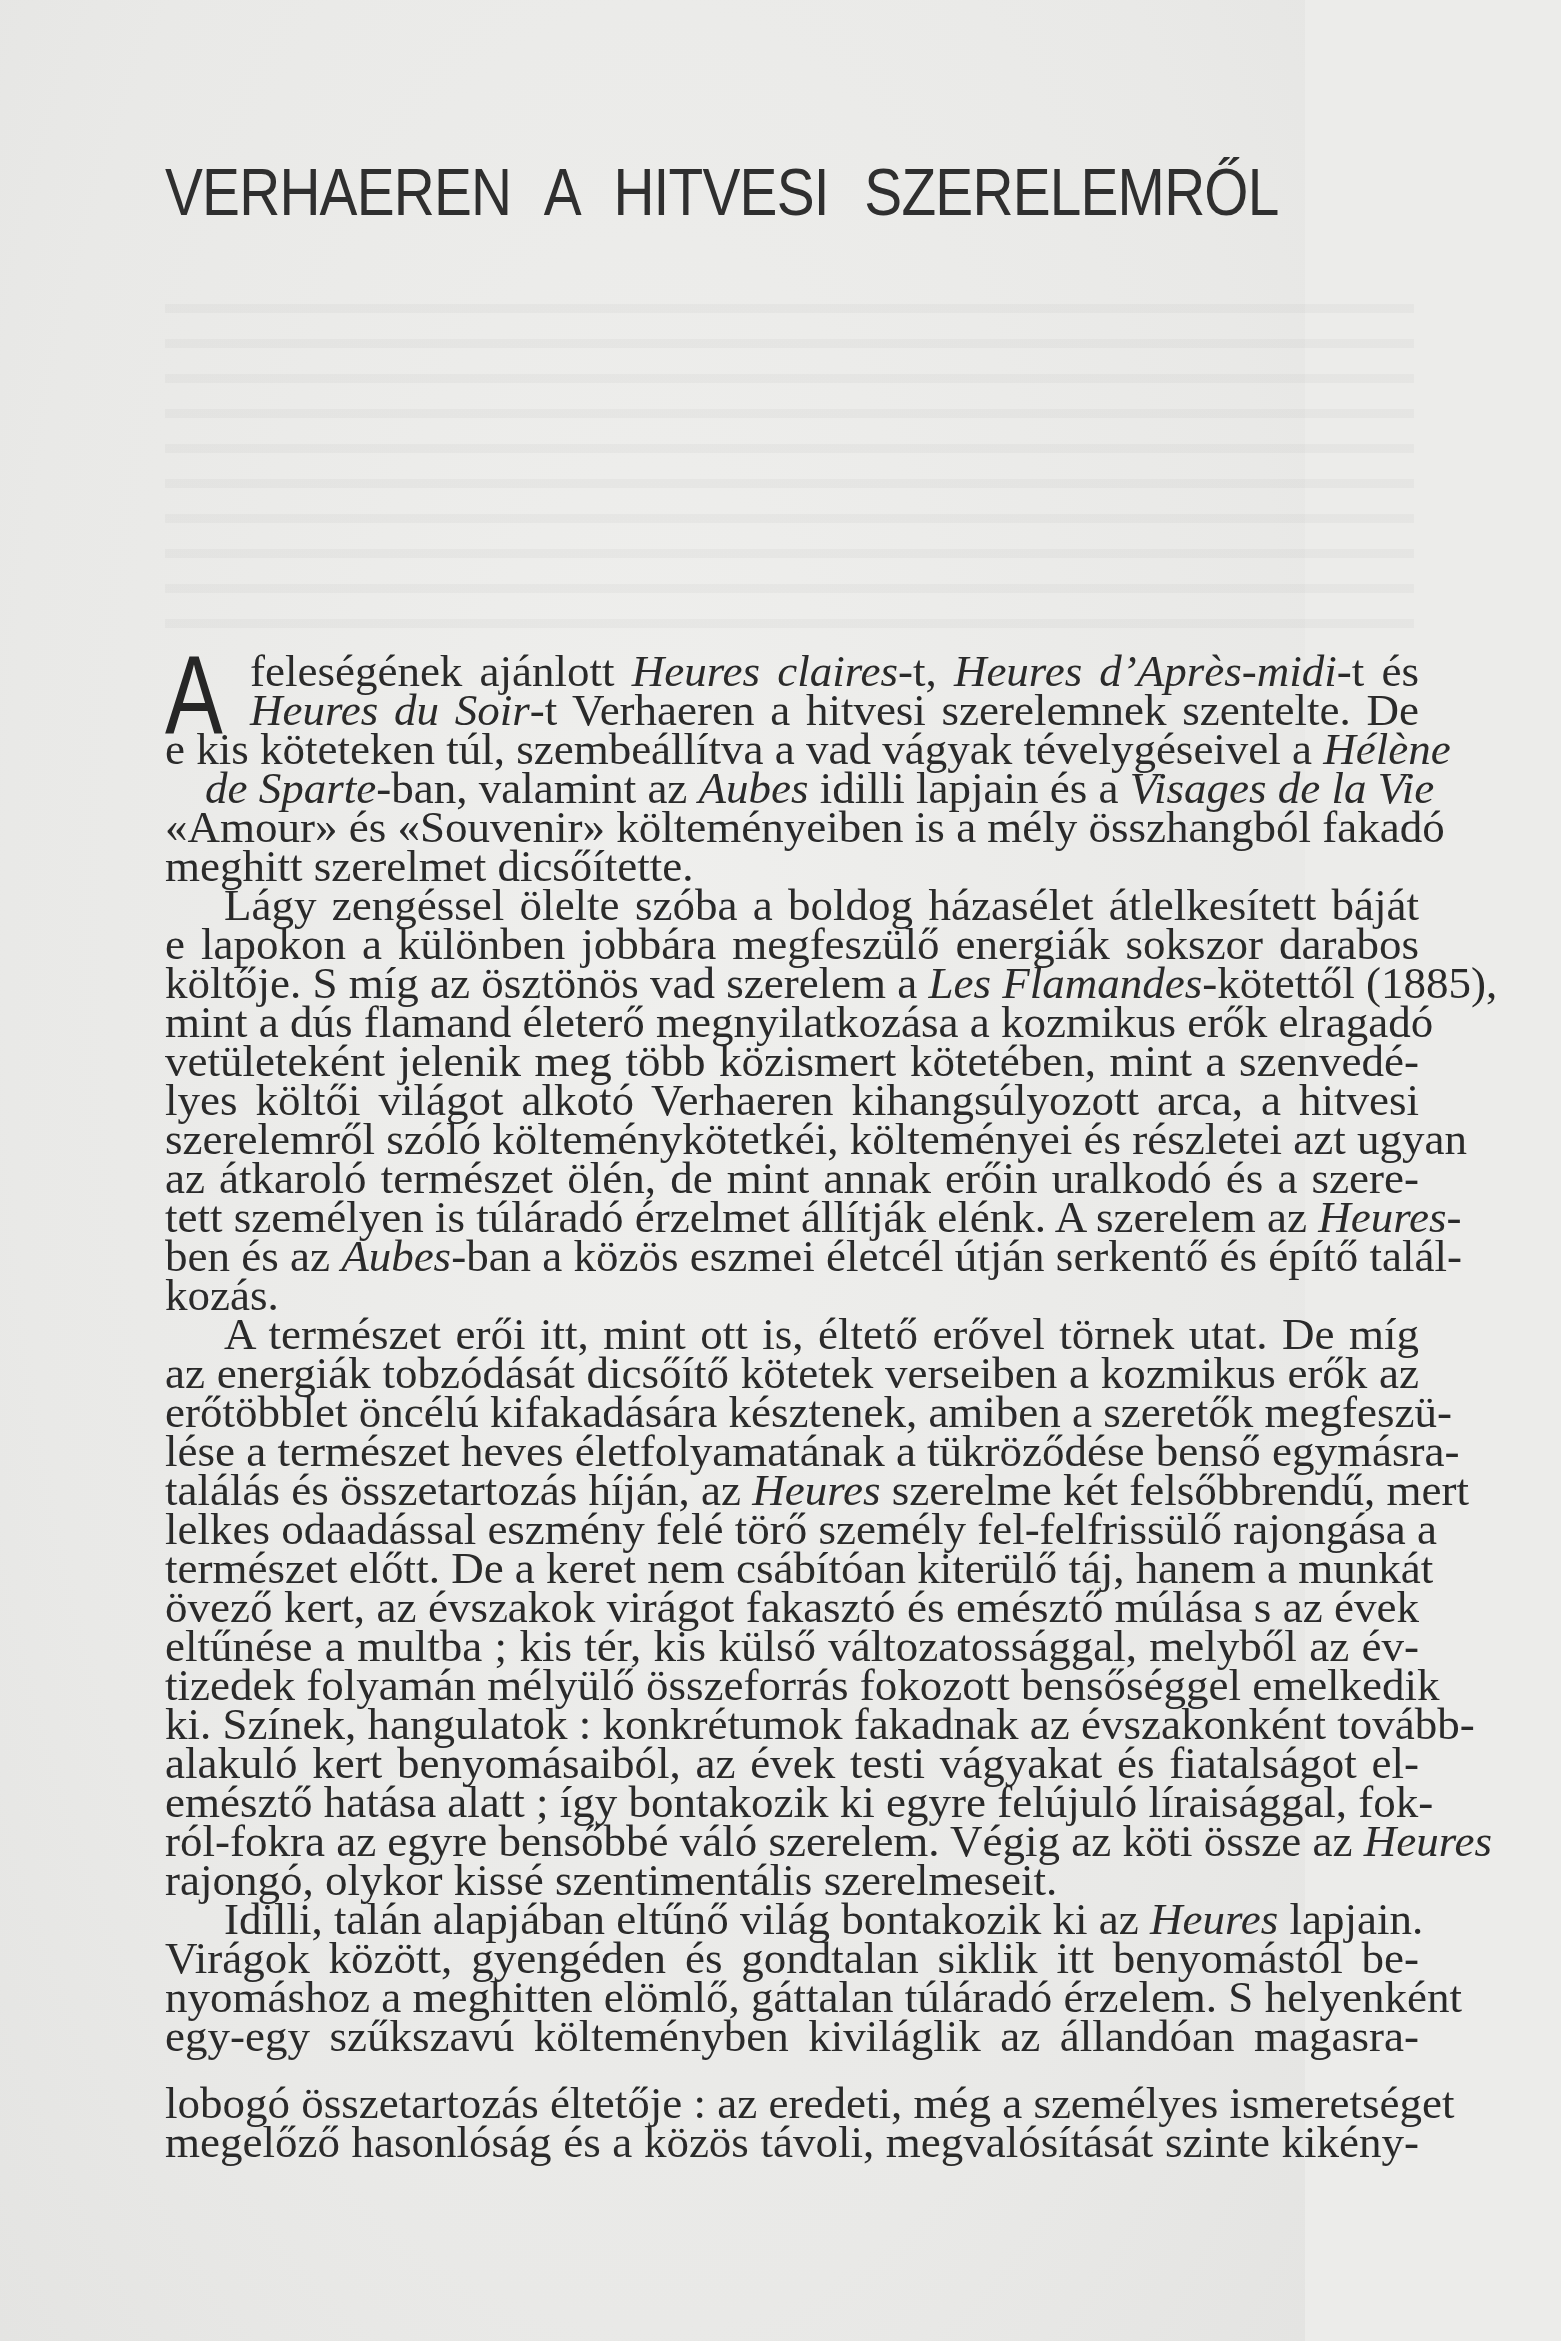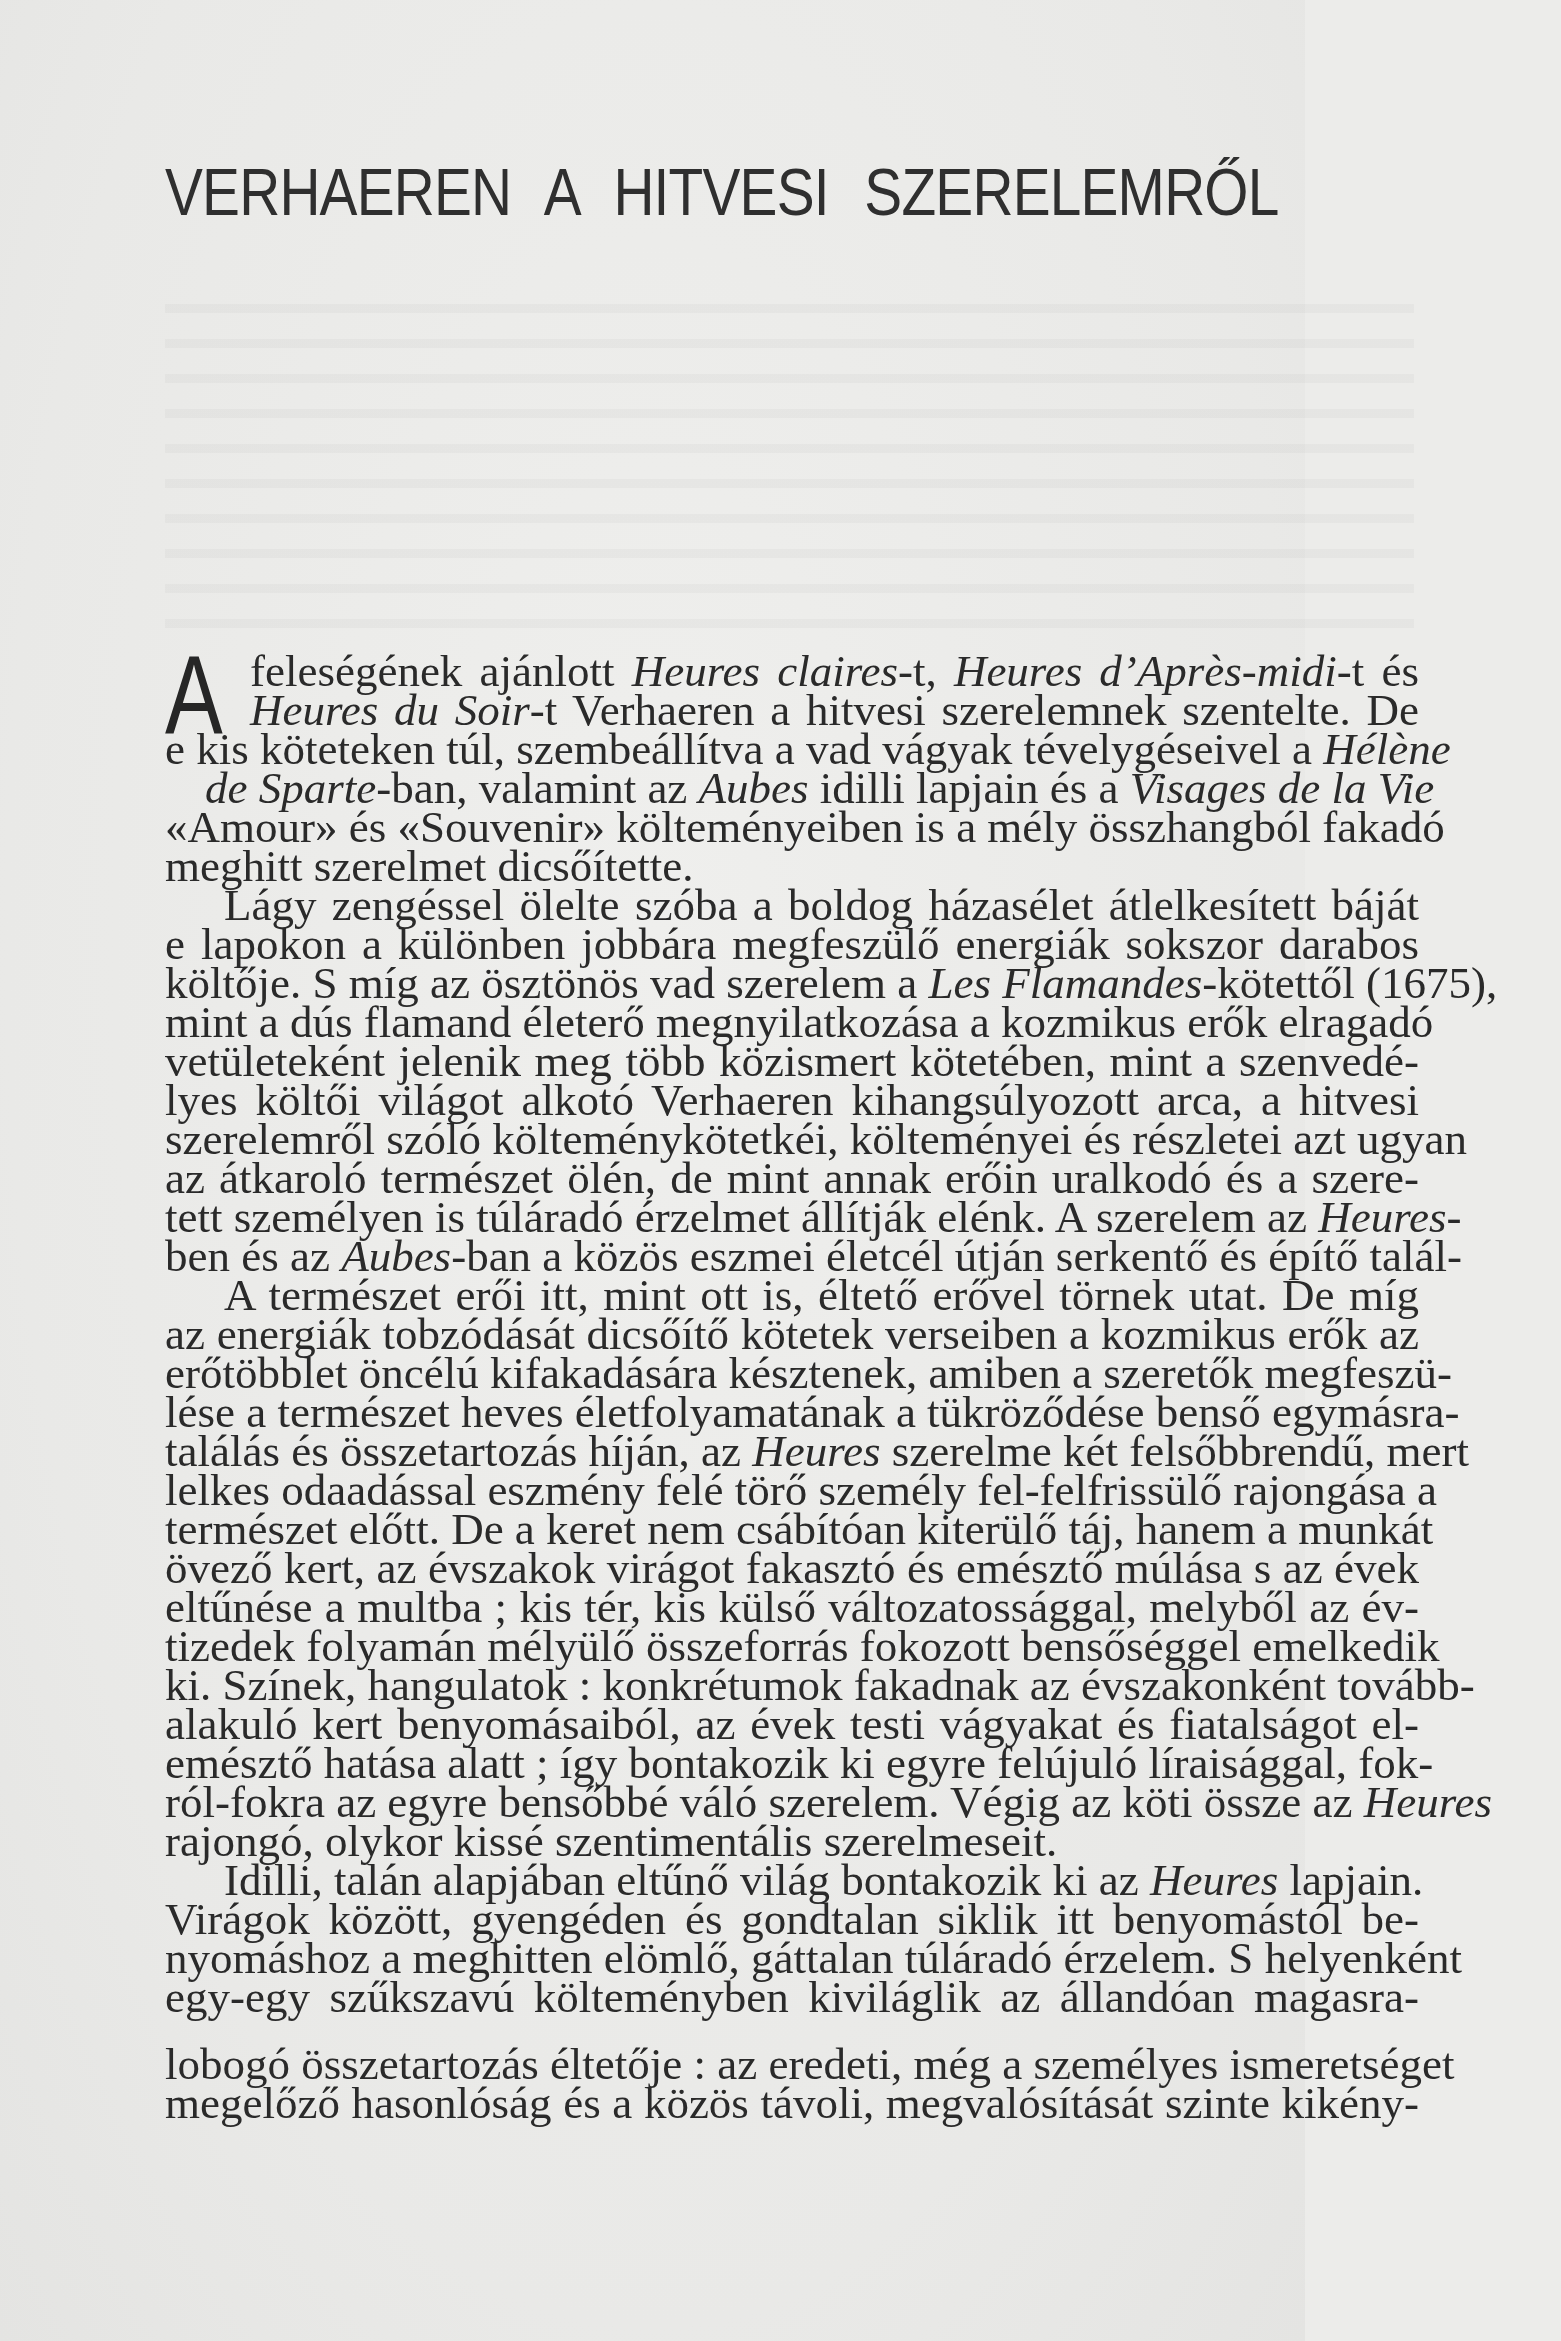--- a/index.html
+++ b/index.html
@@ -62,28 +62,29 @@
   <div class="dropcap">A</div>
   <div class="body-text" id="body-text">
       <div class="line drop" style="text-align: justify;"><span>feleségének ajánlott </span><i>Heures claires</i><span>-t, </span><i>Heures d’Après-midi</i><span>-t és</span></div>
       <div class="line drop" style="text-align: justify;"><i>Heures du Soir</i><span>-t Verhaeren a hitvesi szerelemnek szentelte. De</span></div>
       <div class="line " style="text-align: justify;"><span>e kis köteteken túl, szembeállítva a vad vágyak tévelygéseivel a </span><i>Hélène</i></div>
       <div class="line " style="text-align: justify; margin-left: 40px;"><i>de Sparte</i><span>-ban, valamint az </span><i>Aubes</i><span> idilli lapjain és a </span><i>Visages de la Vie</i></div>
       <div class="line " style="text-align: justify;"><span>«Amour» és «Souvenir» költeményeiben is a mély összhangból fakadó</span></div>
       <div class="line last" style="text-align: right;"><span>meghitt szerelmet dicsőítette.</span></div>
       <div class="line indent" style="text-align: justify;"><span>Lágy zengéssel ölelte szóba a boldog házasélet átlelkesített báját</span></div>
       <div class="line " style="text-align: justify;"><span>e lapokon a különben jobbára megfeszülő energiák sokszor darabos</span></div>
-      <div class="line " style="text-align: justify;"><span>költője. S míg az ösztönös vad szerelem a </span><i>Les Flamandes</i><span>-kötettől (1675),</span></div>
+      <div class="line " style="text-align: justify;"><span>költője. S míg az ösztönös vad szerelem a </span><i>Les Flamandes</i><span>-kötettől (1885),</span></div>
       <div class="line " style="text-align: justify;"><span>mint a dús flamand életerő megnyilatkozása a kozmikus erők elragadó</span></div>
       <div class="line " style="text-align: justify;"><span>vetületeként jelenik meg több közismert kötetében, mint a szenvedé-</span></div>
       <div class="line " style="text-align: justify;"><span>lyes költői világot alkotó Verhaeren kihangsúlyozott arca, a hitvesi</span></div>
       <div class="line " style="text-align: justify;"><span>szerelemről szóló költeménykötetkéi, költeményei és részletei azt ugyan</span></div>
       <div class="line " style="text-align: justify;"><span>az átkaroló természet ölén, de mint annak erőin uralkodó és a szere-</span></div>
       <div class="line " style="text-align: justify;"><span>tett személyen is túláradó érzelmet állítják elénk. A szerelem az </span><i>Heures</i><span>-</span></div>
       <div class="line " style="text-align: justify;"><span>ben és az </span><i>Aubes</i><span>-ban a közös eszmei életcél útján serkentő és építő talál-</span></div>
+      <div class="line last" style="text-align: left;"><span>kozás.</span></div>
       <div class="line indent" style="text-align: justify;"><span>A természet erői itt, mint ott is, éltető erővel törnek utat. De míg</span></div>
       <div class="line " style="text-align: justify;"><span>az energiák tobzódását dicsőítő kötetek verseiben a kozmikus erők az</span></div>
       <div class="line " style="text-align: justify;"><span>erőtöbblet öncélú kifakadására késztenek, amiben a szeretők megfeszü-</span></div>
       <div class="line " style="text-align: justify;"><span>lése a természet heves életfolyamatának a tükröződése benső egymásra-</span></div>
       <div class="line " style="text-align: justify;"><span>találás és összetartozás híján, az </span><i>Heures</i><span> szerelme két felsőbbrendű, mert</span></div>
       <div class="line " style="text-align: justify;"><span>lelkes odaadással eszmény felé törő személy fel-felfrissülő rajongása a</span></div>
       <div class="line " style="text-align: justify;"><span>természet előtt. De a keret nem csábítóan kiterülő táj, hanem a munkát</span></div>
       <div class="line " style="text-align: justify;"><span>övező kert, az évszakok virágot fakasztó és emésztő múlása s az évek</span></div>
       <div class="line " style="text-align: justify;"><span>eltűnése a multba ; kis tér, kis külső változatossággal, melyből az év-</span></div>
       <div class="line " style="text-align: justify;"><span>tizedek folyamán mélyülő összeforrás fokozott bensőséggel emelkedik</span></div>

